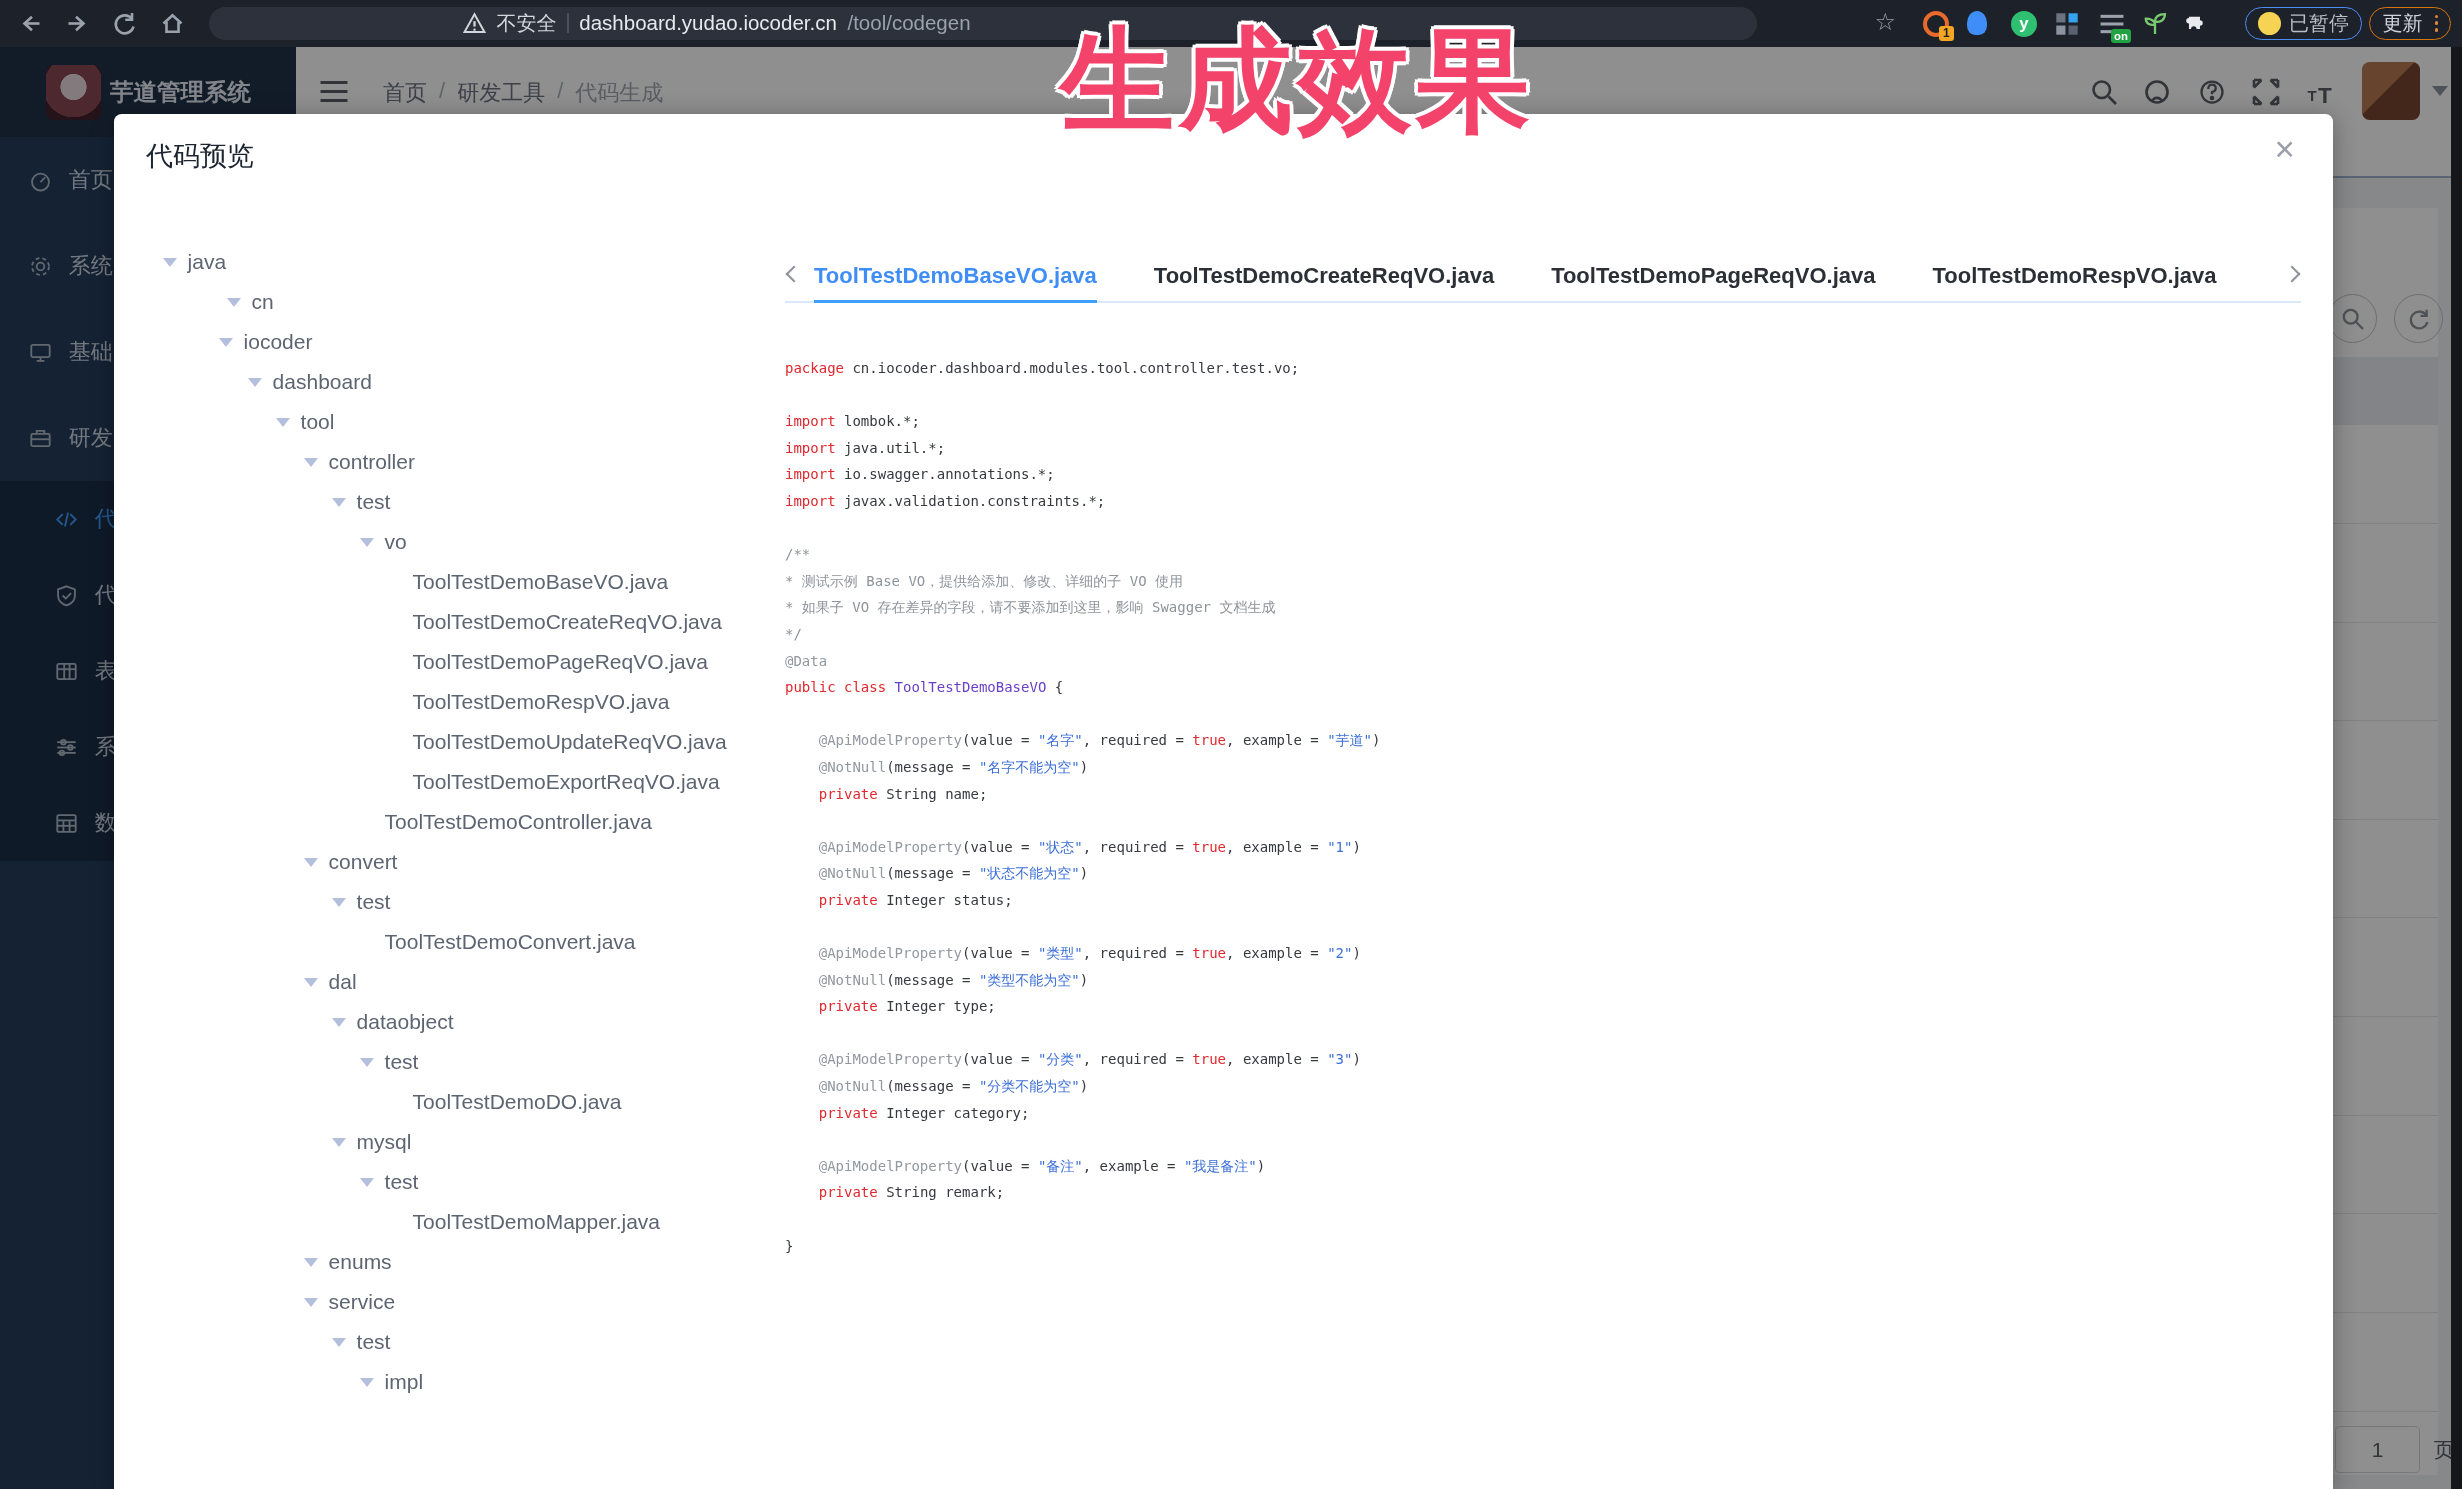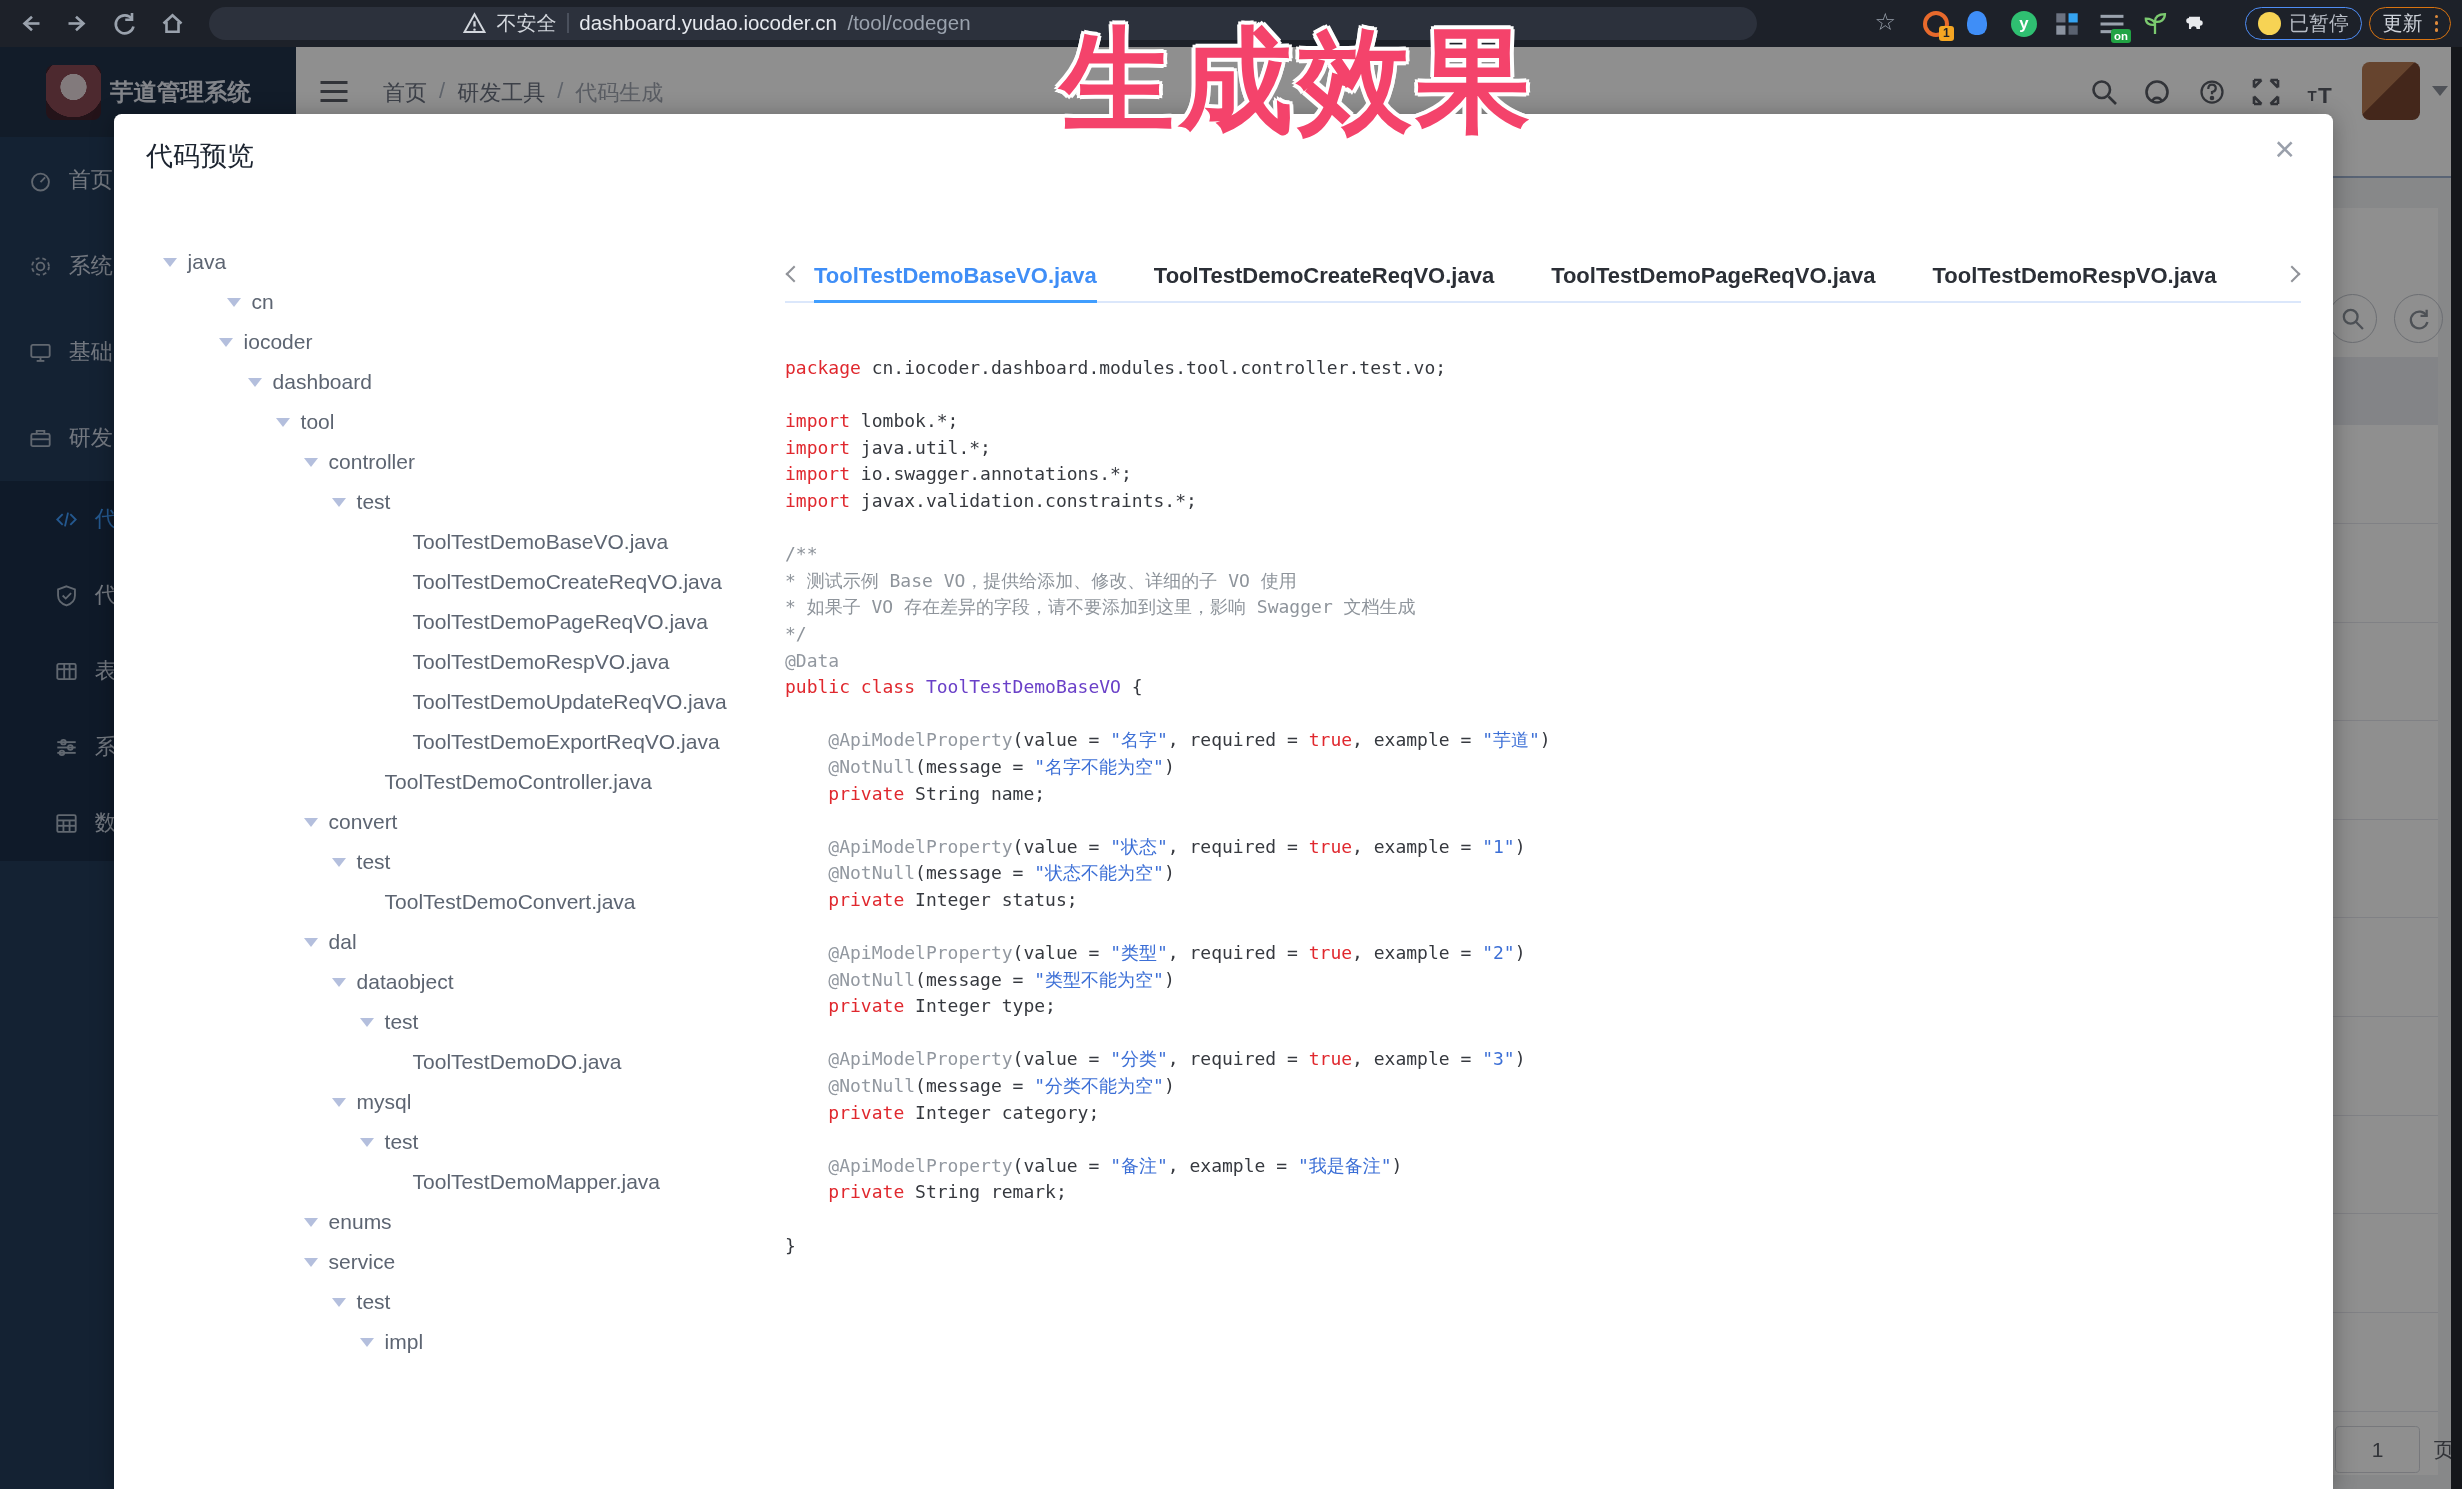--- a/index.html
+++ b/index.html
@@ -89,21 +89,21 @@
   .tabs-scroll { position:absolute; left:29px; right:30px; top:0; height:49px; display:flex; gap:57px; overflow:hidden; }
   .tab { font-size:22px; font-weight:600; color:#2b2f36; line-height:44px; position:relative; white-space:nowrap; cursor:pointer; }
   .tab.active { color:#3f8ef7; }
   .tab.active::after { content:""; position:absolute; left:0; right:0; bottom:-2.3px; height:5.3px; background:#409eff; }
   .tab-nav { position:absolute; top:10.6px; width:16.7px; height:23px; cursor:pointer; }
   .tab-nav i { position:absolute; top:3px; width:12px; height:12px; border-left:2.3px solid #909399; border-bottom:2.3px solid #909399; }
   .tab-nav.left i { transform:rotate(45deg); left:3px; }
   .tab-nav.right i { transform:rotate(-135deg); right:3px; }
 
   .code { position:absolute; left:671px; top:241px; right:30px; bottom:0; overflow:hidden;
-    font-family:"DejaVu Sans Mono","Liberation Mono",monospace; font-size:18px; line-height:26.6px; white-space:pre; }
+    font-family:"DejaVu Sans Mono","Liberation Mono",monospace; font-size:14px; line-height:26.6px; white-space:pre; }
   .code .k { color:#e0282e; } .code .s { color:#3c6fd6; } .code .a { color:#9298a0; }
   .code .c { color:#8e949b; } .code .t { color:#6a40c8; } .code .p { color:#36393f; }
   .code-line { height:26.6px; }
 
   .annotation { position:absolute; left:1009px; top:4.6px; width:577px; z-index:40; text-align:center;
     font-size:114px; font-weight:bold; letter-spacing:4.6px; color:#f4436b;
     text-shadow:3.8px 0 0 #fff,-3.8px 0 0 #fff,0 3.8px 0 #fff,0 -3.8px 0 #fff,3px 3px 0 #fff,-3px 3px 0 #fff,3px -3px 0 #fff,-3px -3px 0 #fff; }
 </style>
 </head>
 <body>
@@ -303,20 +303,24 @@
           <span>tool</span>
         </div>
         <div class="tree-row" style="padding-left: 190px;">
           <span class="tree-caret"></span>
           <span>controller</span>
         </div>
         <div class="tree-row" style="padding-left: 218px;">
           <span class="tree-caret"></span>
           <span>test</span>
         </div>
+        <div class="tree-row" style="padding-left: 246px;">
+          <span class="tree-caret"></span>
+          <span>vo</span>
+        </div>
         <div class="tree-row" style="padding-left: 274px;">
           <span class="tree-caret hidden"></span>
           <span>ToolTestDemoBaseVO.java</span>
         </div>
         <div class="tree-row" style="padding-left: 274px;">
           <span class="tree-caret hidden"></span>
           <span>ToolTestDemoCreateReqVO.java</span>
         </div>
         <div class="tree-row" style="padding-left: 274px;">
           <span class="tree-caret hidden"></span>

